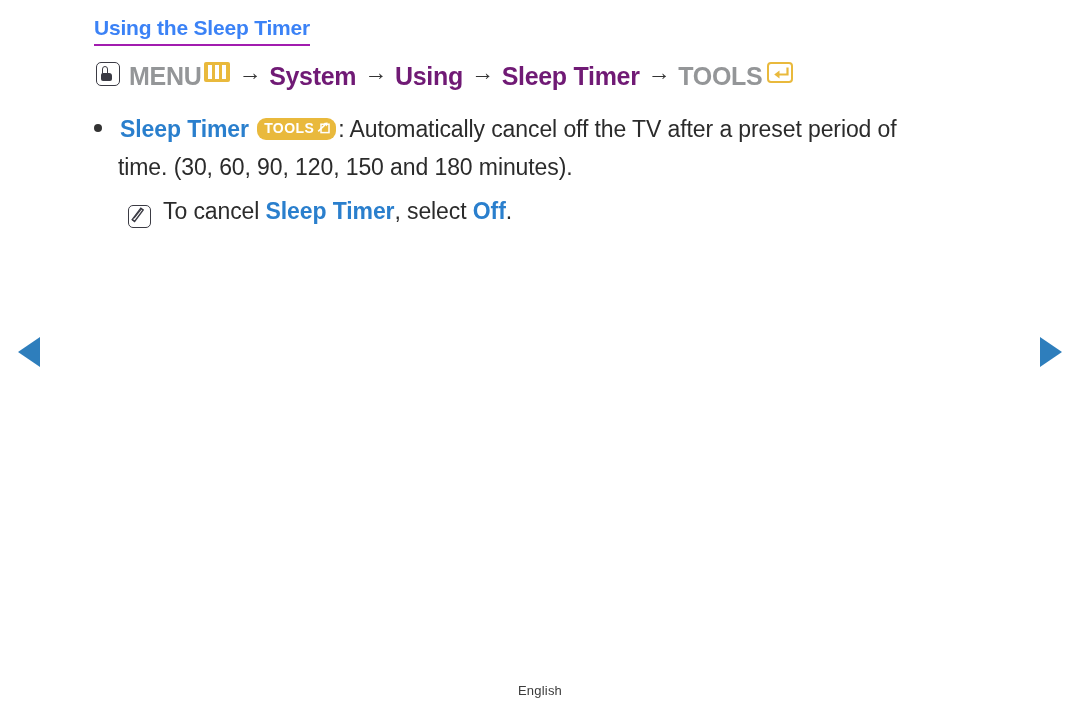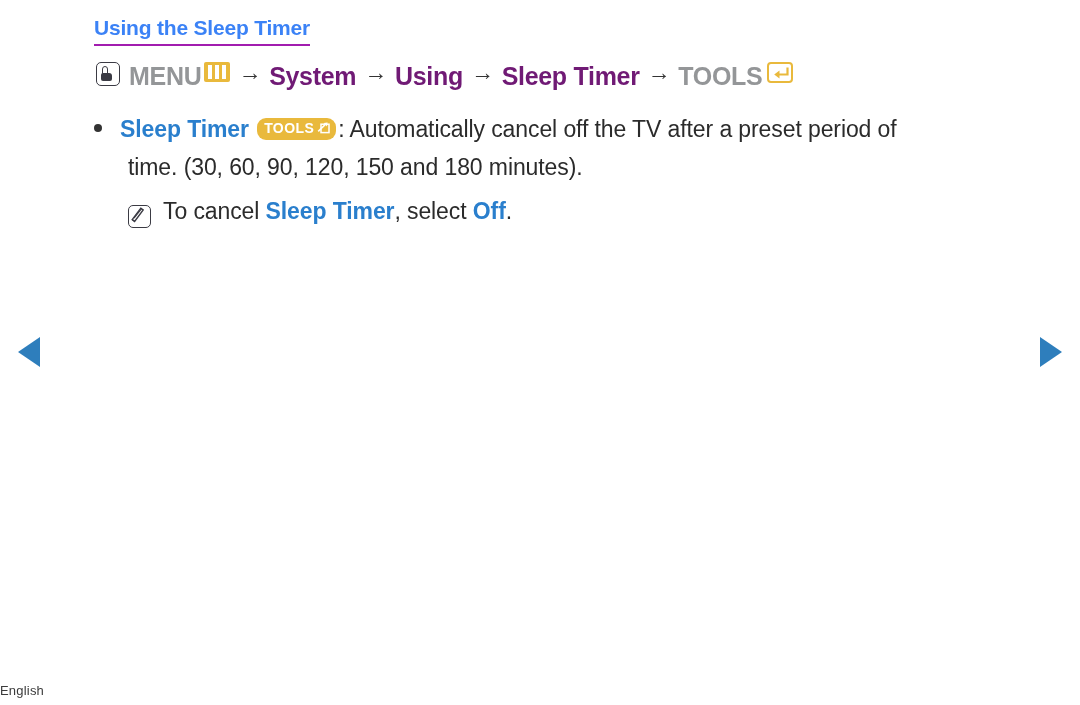--- a/index.html
+++ b/index.html
@@ -166,21 +166,21 @@
     position: relative;
     top: -3px;
     margin-right: 18px;
   }
   .hi-blue {
     color: #2a7fcd;
     font-weight: bold;
   }
   .indent-line {
     display: block;
-    margin-left: 34px;
+    margin-left: 24px;
   }
 
   
   .badge-tools {
     display: inline-block;
     background: #e9b93c;
     border-radius: 9px;
     padding: 2px 6px 2px 7px;
     color: #ffffff;
     font-size: 14px;
@@ -250,21 +250,21 @@
     border-bottom: 15px solid transparent;
     border-left: 22px solid #2e7ebc;
   }
 
   
   .footer {
     position: absolute;
     left: 0;
     right: 0;
     top: 683px;
-    text-align: left;
+    text-align: center;
     font-size: 13px;
     color: #3b3b3b;
     letter-spacing: 0.2px;
   }
 </style>
 </head>
 <body>
 
 <div class="page">
 

